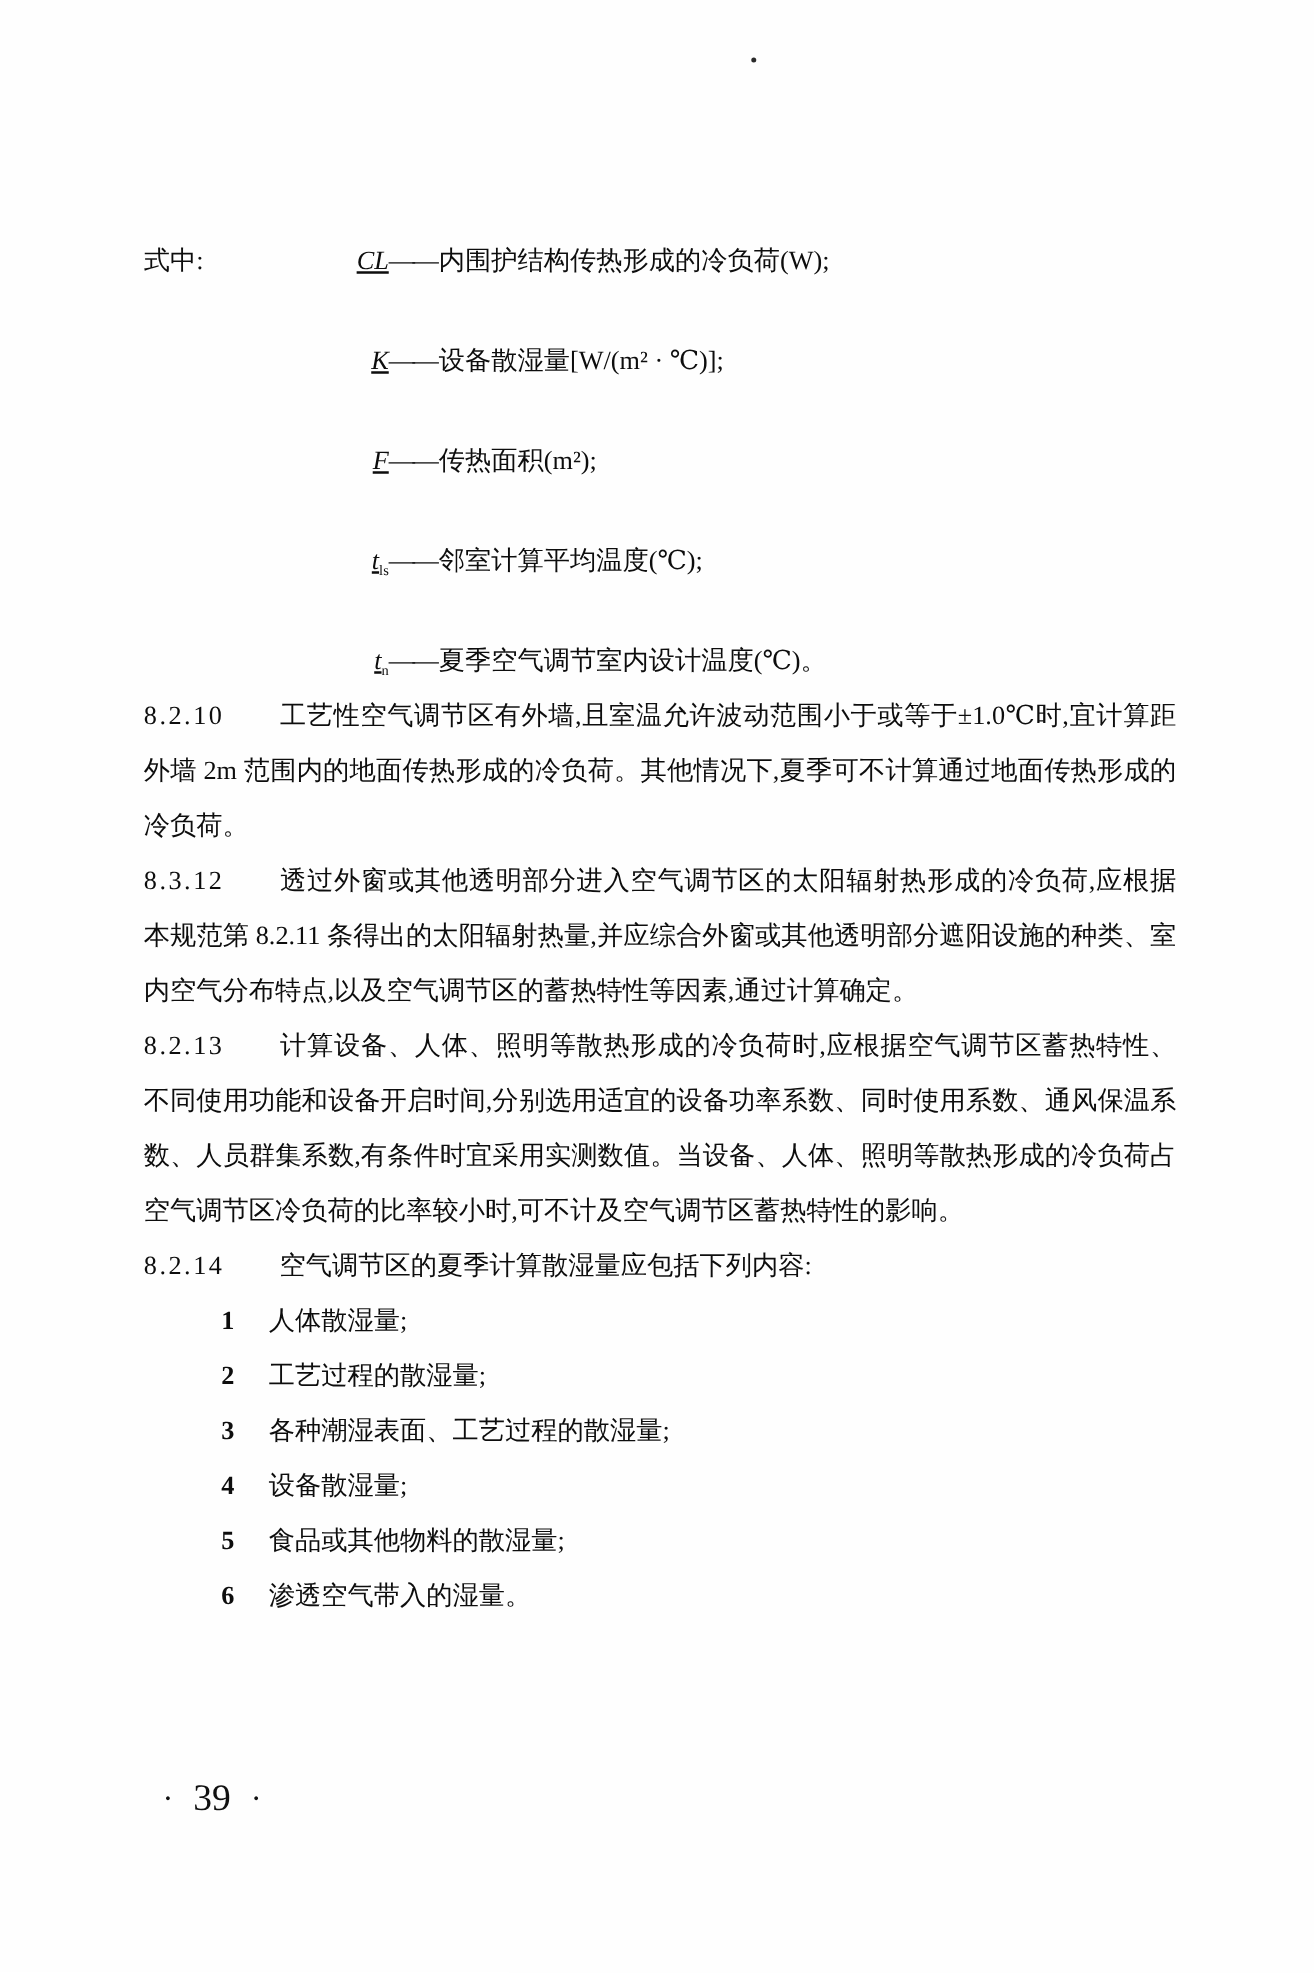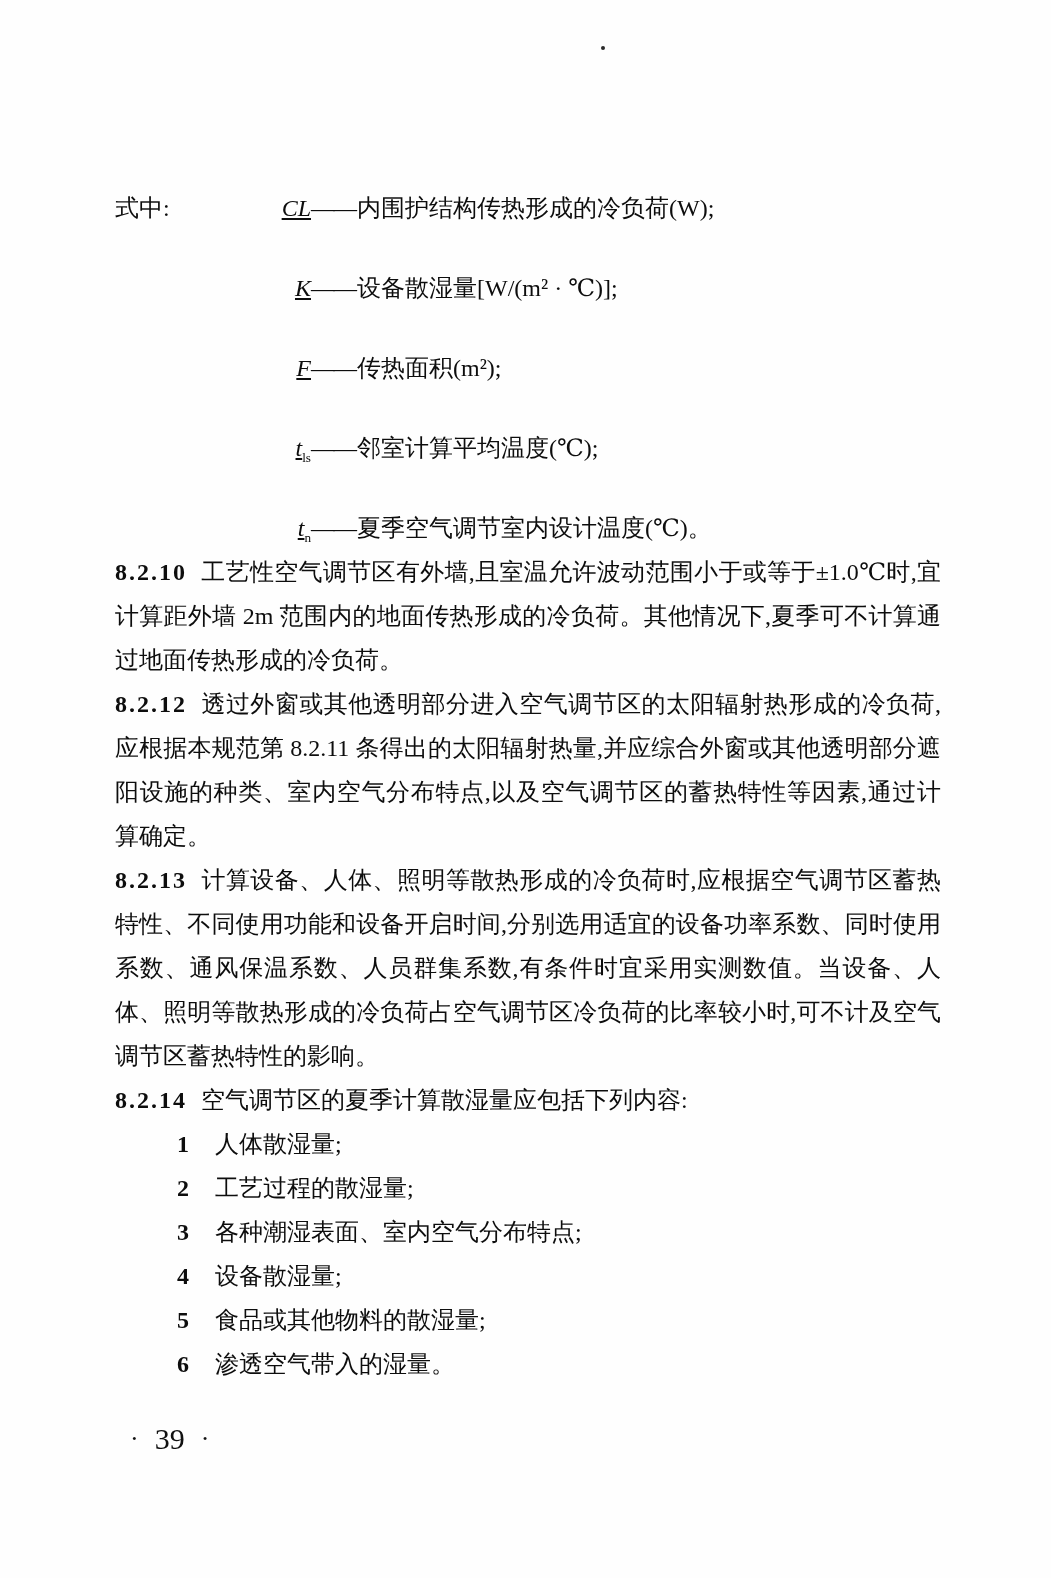--- a/index.html
+++ b/index.html
@@ -23,21 +23,21 @@
     width: 4px;
     height: 4px;
     background: #2a2a2a;
     border-radius: 50%;
   }
   .content {
     position: absolute;
     left: 115px;
     top: 150px;
     width: 826px;
-    font-size: 24px;
+    font-size: 21px;
     line-height: 44px;
   }
   
   .wrow {
     display: flex;
     align-items: baseline;
   }
   .wlabel {
     display: flex;
     justify-content: flex-end;
@@ -66,22 +66,22 @@
   .def {
     flex: 1 1 auto;
     margin-top: 36px;
   }
   
   .section {
     margin: 0;
     text-align: justify;
   }
   .secnum {
-    font-weight: bold;
-    margin-right: 14px;
+    font-weight: normal;
+    margin-right: 44px;
     letter-spacing: 2px;
   }
   
   .litem {
     display: flex;
     align-items: baseline;
   }
   .linum {
     font-weight: bold;
     flex: 0 0 38px;
@@ -157,21 +157,21 @@
     </div>
 
     <div>
 
       <p class="section">
         <span class="secnum">8.2.10</span><span>工艺性空气调节区有外墙,且室温允许波动范围小于或等于±1.0℃时,宜计算距外墙 2m 范围内的地面传热形成的冷负荷。其他情况下,夏季可不计算通过地面传热形成的冷负荷。</span>
       </p>
 
 
       <p class="section">
-        <span class="secnum">8.2.12</span><span>透过外窗或其他透明部分进入空气调节区的太阳辐射热形成的冷负荷,应根据本规范第 8.2.11 条得出的太阳辐射热量,并应综合外窗或其他透明部分遮阳设施的种类、室内空气分布特点,以及空气调节区的蓄热特性等因素,通过计算确定。</span>
+        <span class="secnum">8.3.12</span><span>透过外窗或其他透明部分进入空气调节区的太阳辐射热形成的冷负荷,应根据本规范第 8.2.11 条得出的太阳辐射热量,并应综合外窗或其他透明部分遮阳设施的种类、室内空气分布特点,以及空气调节区的蓄热特性等因素,通过计算确定。</span>
       </p>
 
       <p class="section">
         <span class="secnum">8.2.13</span><span>计算设备、人体、照明等散热形成的冷负荷时,应根据空气调节区蓄热特性、不同使用功能和设备开启时间,分别选用适宜的设备功率系数、同时使用系数、通风保温系数、人员群集系数,有条件时宜采用实测数值。当设备、人体、照明等散热形成的冷负荷占空气调节区冷负荷的比率较小时,可不计及空气调节区蓄热特性的影响。</span>
       </p>
 
       <p class="section">
         <span class="secnum">8.2.14</span><span>空气调节区的夏季计算散湿量应包括下列内容:</span>
       </p>
 
@@ -184,21 +184,21 @@
         <span>人体散湿量;</span>
       </div>
 
       <div class="litem">
         <span class="linum">2</span>
         <span>工艺过程的散湿量;</span>
       </div>
 
       <div class="litem">
         <span class="linum">3</span>
-        <span>各种潮湿表面、室内空气分布特点;</span>
+        <span>各种潮湿表面、工艺过程的散湿量;</span>
       </div>
 
       <div class="litem">
         <span class="linum">4</span>
         <span>设备散湿量;</span>
       </div>
 
       <div class="litem">
         <span class="linum">5</span>
         <span>食品或其他物料的散湿量;</span>

